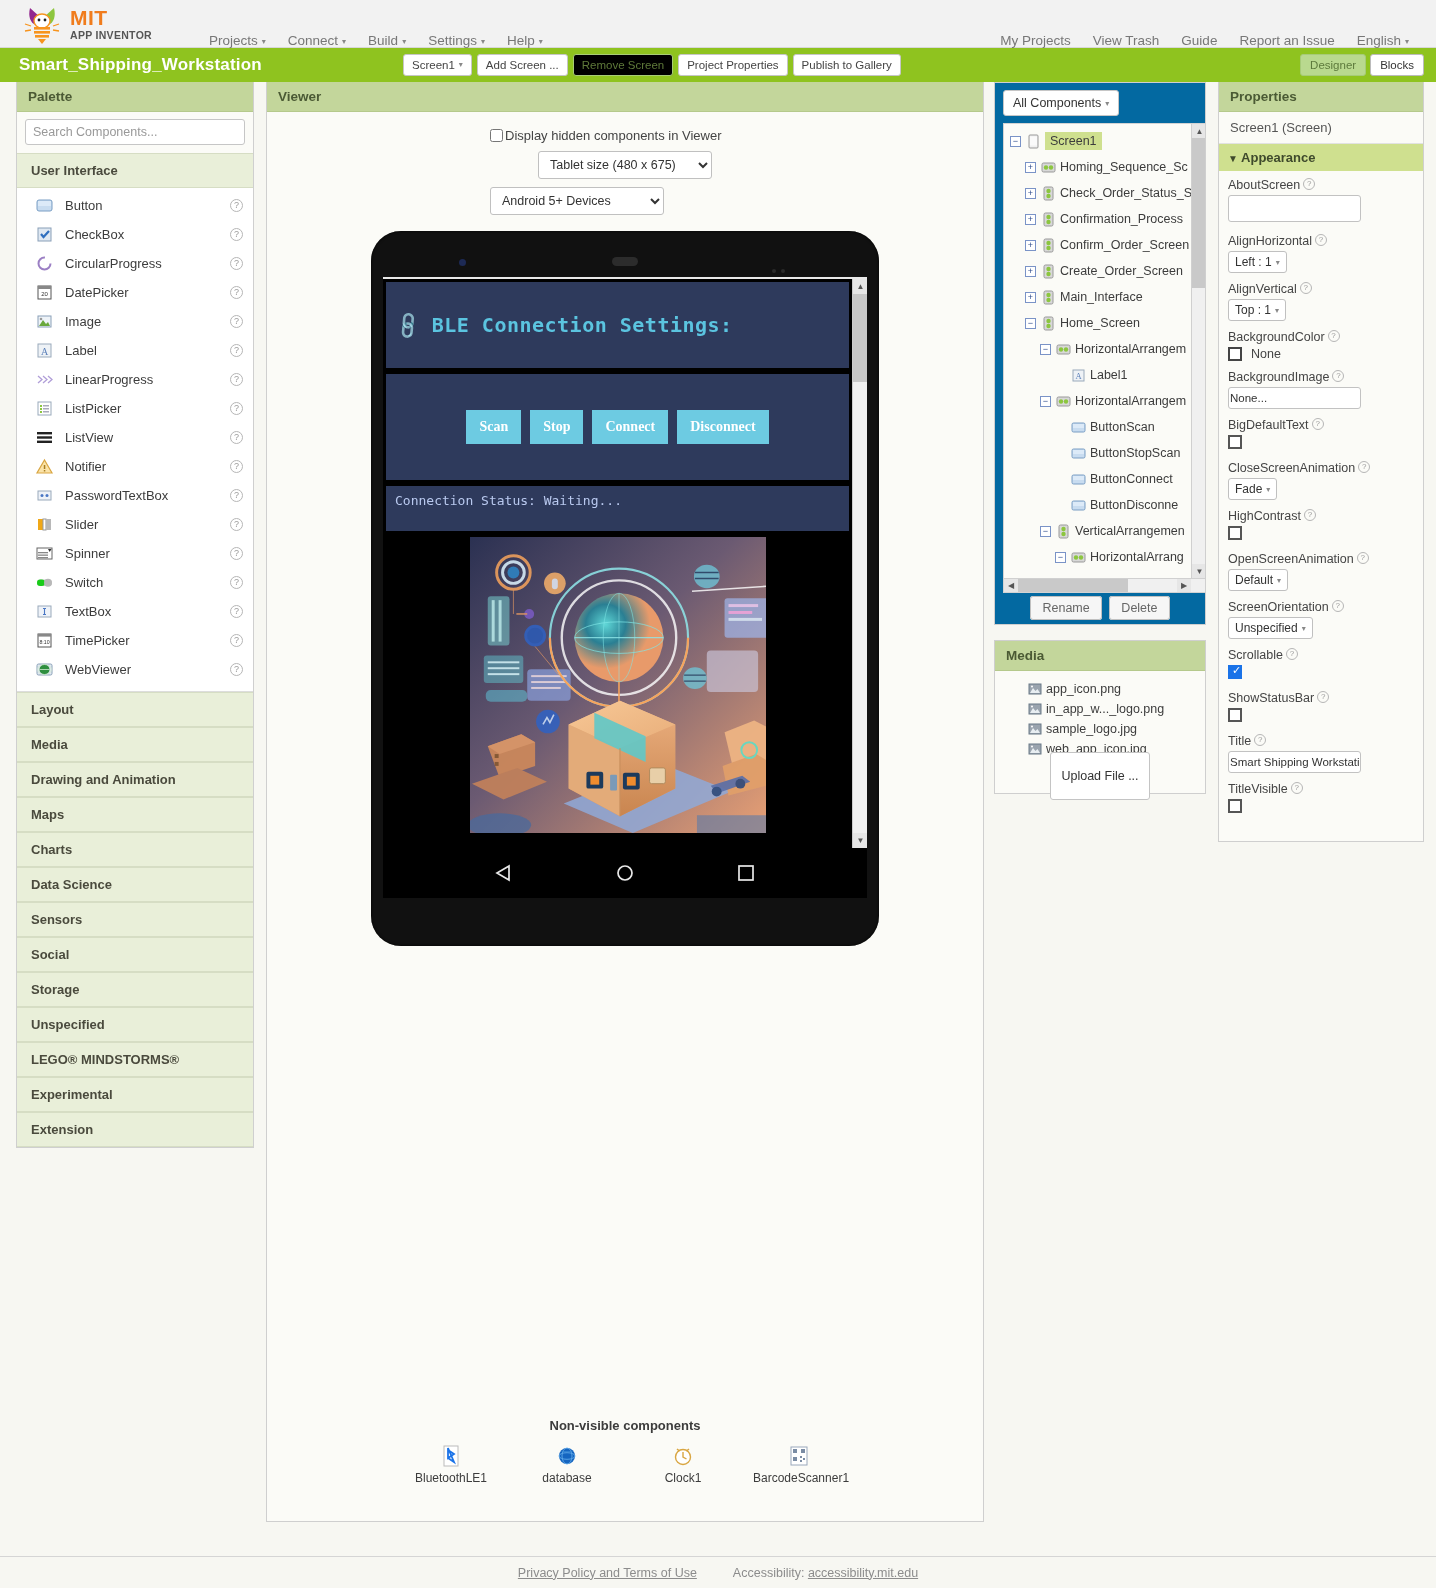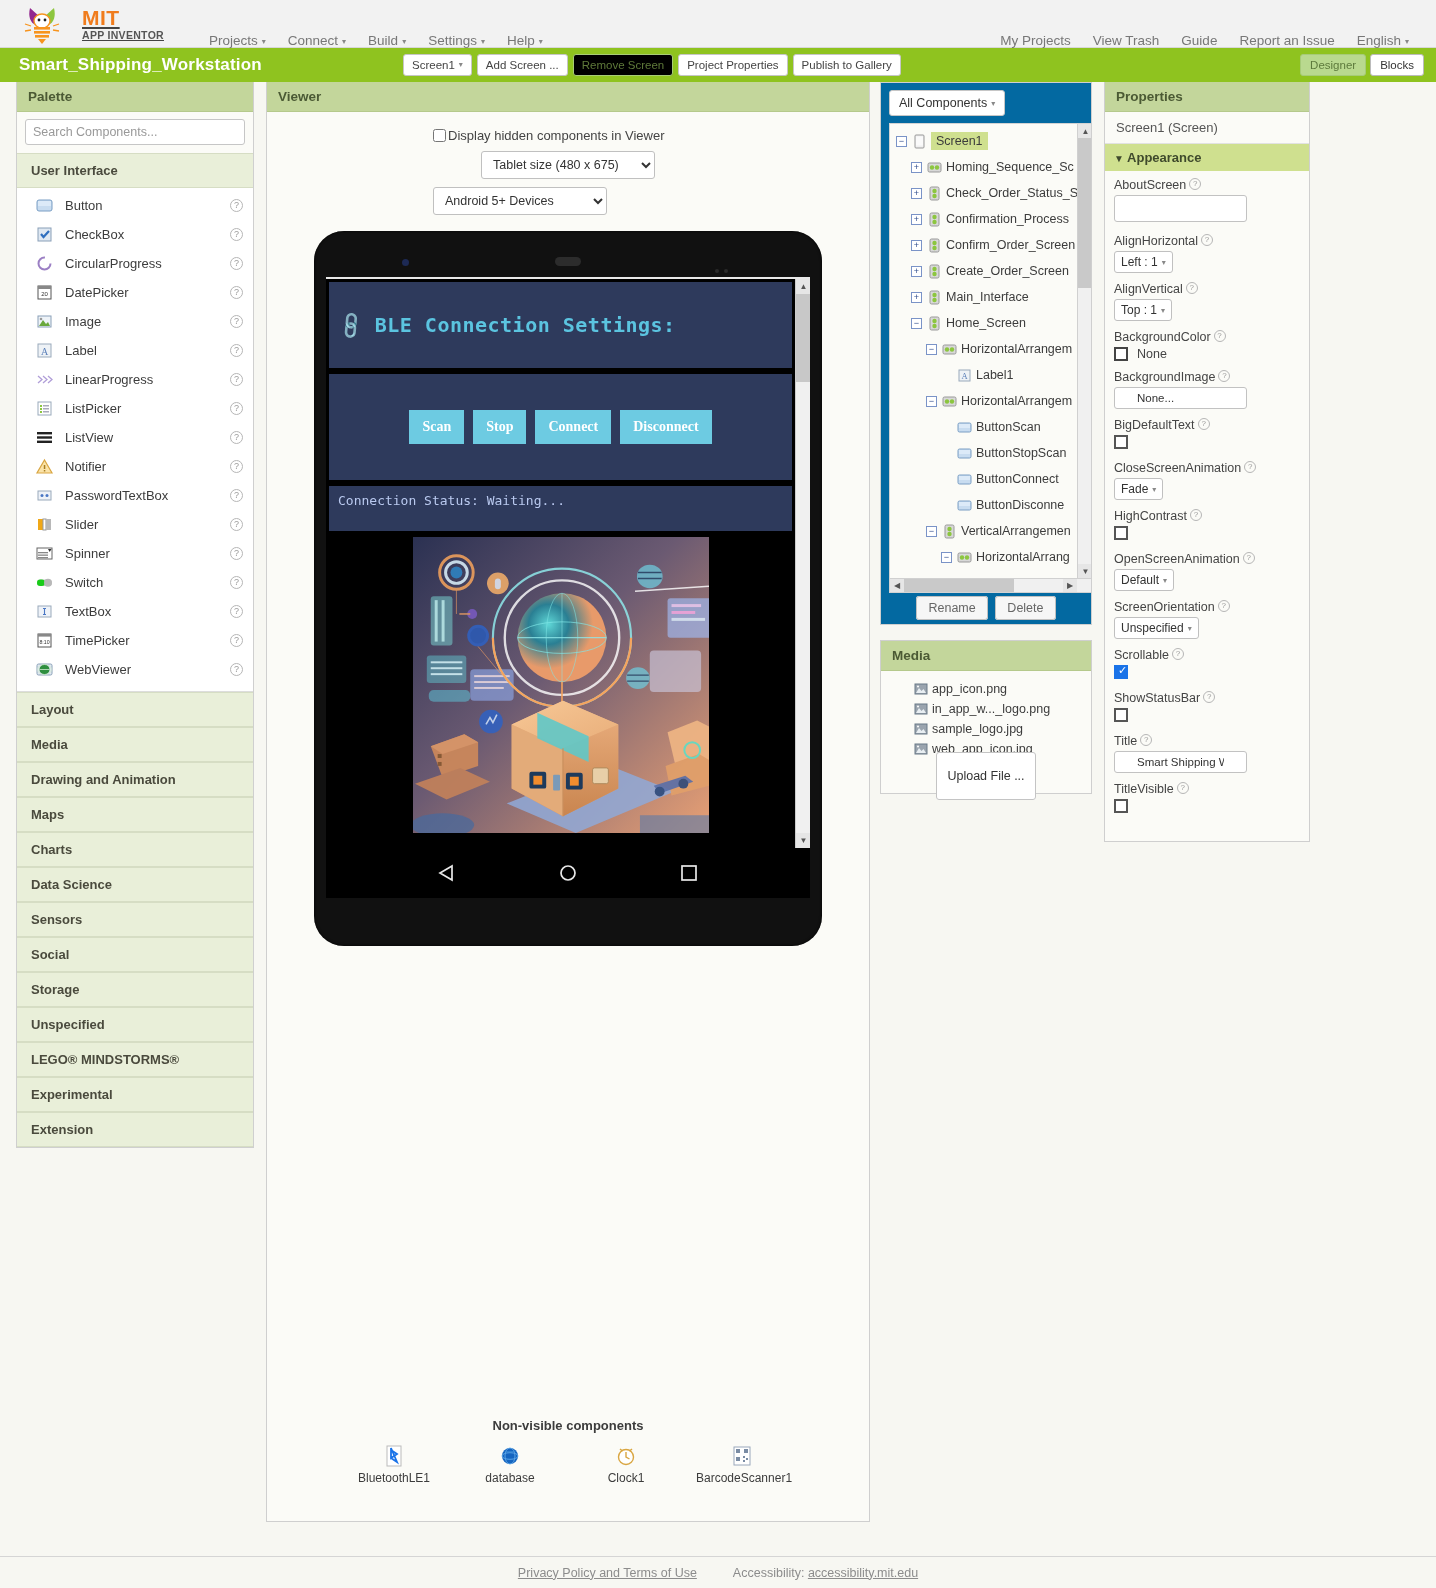--- a/index.html
+++ b/index.html
@@ -12,21 +12,21 @@
     overflow:hidden;
   }
 
   
   #topbar {
     height:48px; background:#f2f2f2; border-bottom:1px solid #d8d8d8;
     display:flex; align-items:center; position:relative;
   }
   #logo-wrap { display:flex; align-items:center; margin-left:24px; width:140px; }
   .logo-svg { width:46px; height:40px; }
-  .logo-text { margin-left:12px; line-height:1.0;text-decoration:underline; }
+  .logo-text { margin-left:0; line-height:1.0; }
   .logo-mit { color:#f07c1d; font-size:21px; font-weight:bold; letter-spacing:.5px; }
   .logo-ai { color:#555; font-size:10.5px; font-weight:bold; letter-spacing:.3px; margin-top:2px;}
   .navgroup { display:flex; align-items:center; margin-left:34px; }
   .navitem {
     color:#777; font-size:13.5px; padding:6px 11px; cursor:pointer; white-space:nowrap;margin-top:34px;
   }
   .caret { font-size:8px; margin-left:4px; vertical-align:middle; color:#888; }
   #topbar-right { position:absolute; right:16px; display:flex; align-items:center; }
 
   
@@ -86,21 +86,21 @@
   }
   .plabel { flex:1; font-size:13px; color:#3c3c3c; }
   .qmark {
     width:13px; height:13px; border-radius:50%; border:1px solid #b6b6b6;
     color:#9a9a9a; font-size:9px; line-height:11px; text-align:center; flex:none;
     cursor:pointer;
   }
 
   
   #viewer {
-    width:604px; margin-left:12px; background:#fbfbf7;
+    width:718px; margin-left:12px; background:#fbfbf7;
     border:1px solid #cfcfcf; border-top:none; height:1440px; flex:none;
     position:relative;
   }
   #viewer-controls { padding:16px 0 0 0; text-align:center; }
   .vc-row { display:flex; align-items:center; margin:0 auto 8px auto; width:270px; }
   #chk-hidden { margin:0 2px 0 0; width:13px; height:13px; }
   .vc-label { font-size:13px; color:#444; }
   .vselect {
     width:174px; padding:5px 7px; font-size:12.5px; border:1px solid #c0c0c0;
     border-radius:3px; background:#fff; color:#333; margin-left:0;
@@ -236,21 +236,21 @@
   #prop-body { padding:7px 9px 16px 9px; }
   .prow { margin-bottom:9px; }
   .pname { font-size:12.5px; color:#444; margin-bottom:3px; display:flex; align-items:flex-start;}
   .pq {
     width:12px; height:12px; border-radius:50%; border:1px solid #b6b6b6; color:#9a9a9a;
     font-size:8px; line-height:10px; text-align:center; margin-left:3px; flex:none;
     cursor:pointer;
   }
   .ptext {
     width:133px; border:1px solid #c2c2c2; border-radius:3px; background:#fff;
-    font-size:11.5px; padding:4px 22px; color:#333;
+    font-size:11.5px; padding:4px 1px; color:#333;
     font-family:"Liberation Sans", sans-serif;
   }
   .ptextarea { height:27px; resize:none; }
   .pselect {
     border:1px solid #c0c0c0; border-radius:3px; background:#fff; font-size:12px;
     padding:3px 6px; color:#333; cursor:pointer; display:inline-block;
   }
   .pcheck { width:14px; height:14px; border:2px solid #555; background:#fff; display:inline-block;}
   .pcheck.blue { background:#1a73e8; border-color:#1a73e8; position:relative; }
   .pcheck.blue:after {

